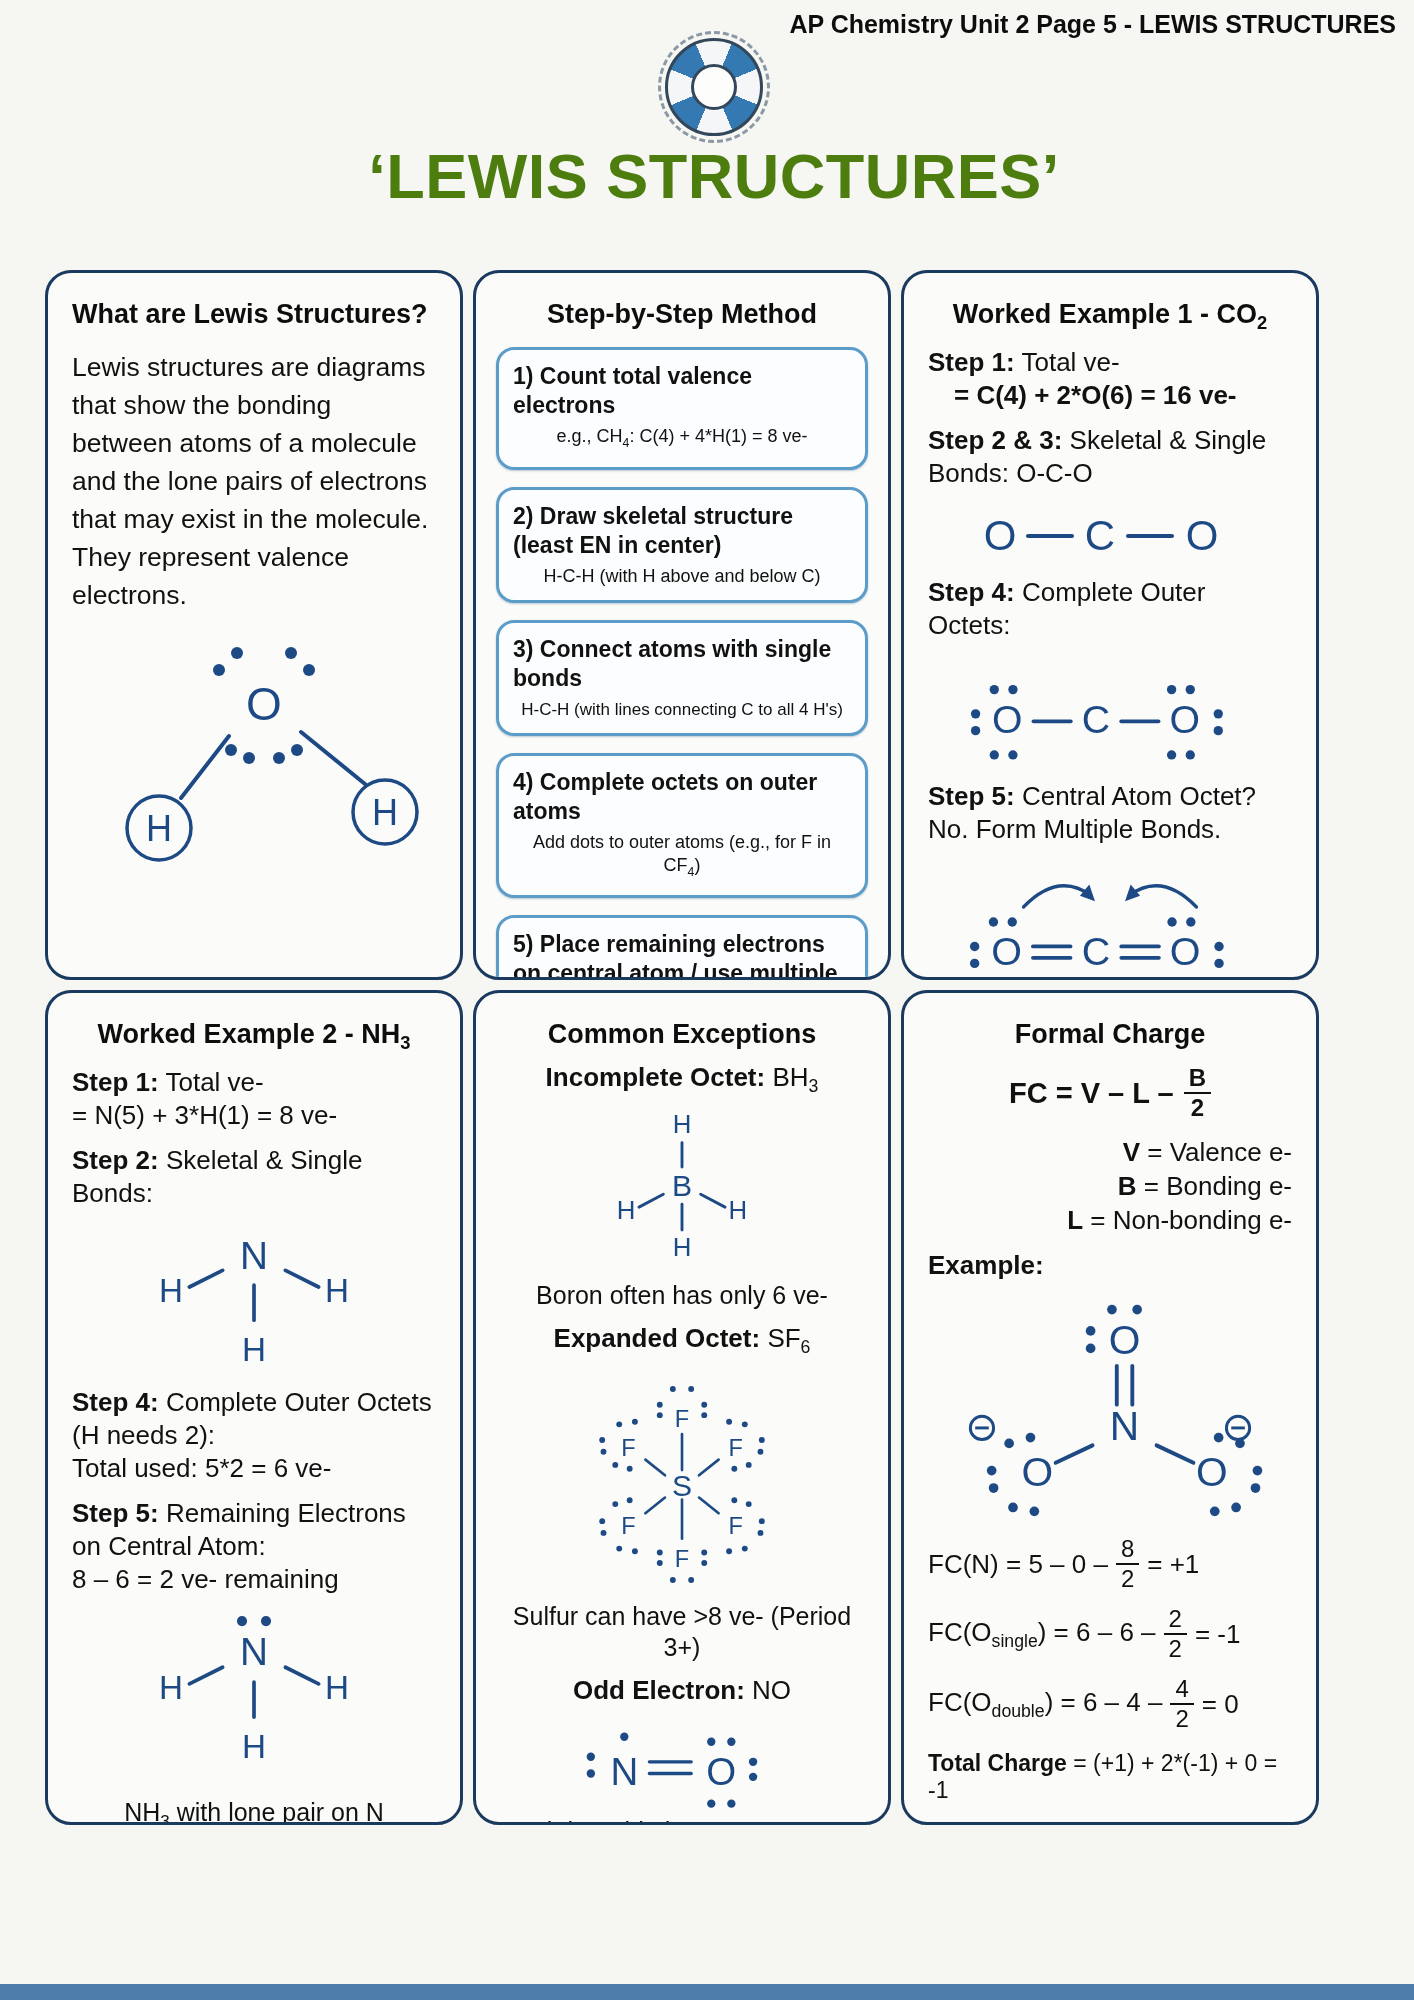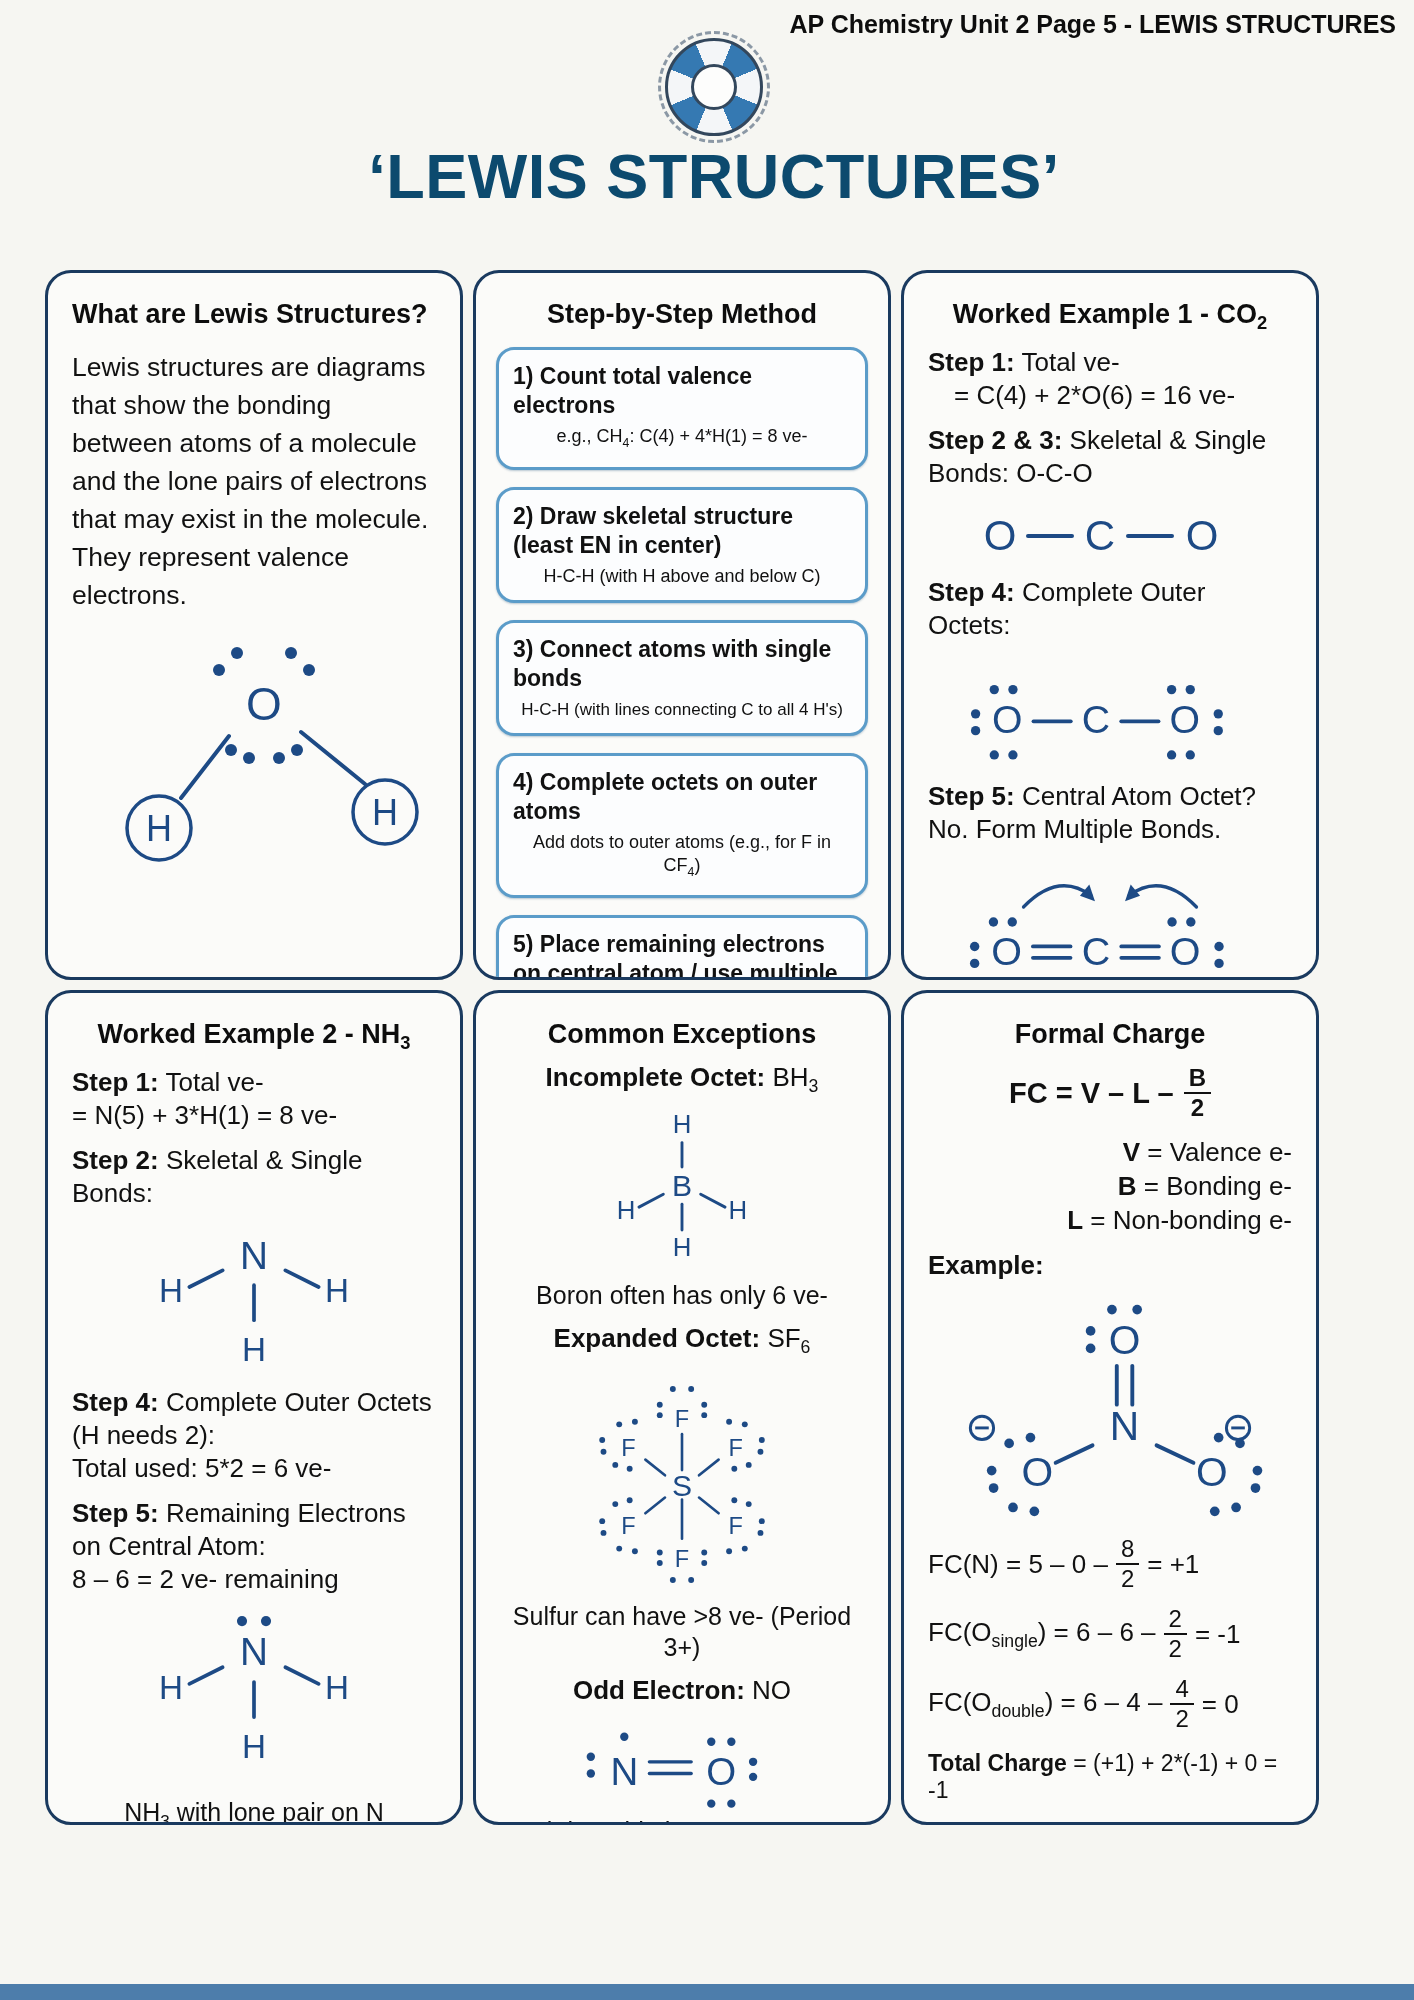--- a/index.html
+++ b/index.html
@@ -19,21 +19,21 @@
     border:3px solid #33475c;
   }
   .lifering::before{
     content:"";position:absolute;inset:-10px;border:3px dashed #8b98a5;border-radius:50%;
   }
   .lifering::after{
     content:"";position:absolute;inset:23px;background:#fdfdfc;border-radius:50%;border:3px solid #33475c;
   }
   .main-title{
     position:absolute;top:140px;left:0;width:100%;text-align:center;margin:0;
-    font-size:63px;font-weight:bold;color:#0c4a6e;letter-spacing:.5px;
+    font-size:63px;font-weight:bold;color:#4d7c0f;letter-spacing:.5px;
   }
   
   .grid{
     position:absolute;left:45px;top:270px;width:1338px;
     display:grid;grid-template-columns:418px 418px 418px;column-gap:42px;
     grid-template-rows:710px 835px;row-gap:40px;gap:10px;
   }
   .panel{
     border:3.5px solid #1a3a5f;border-radius:26px;background:#fbfbf9;
     box-sizing:border-box;position:relative;overflow:hidden;padding:14px 24px;
@@ -52,21 +52,21 @@
   .stepbox{
     border:3px solid #5b9cc9;border-radius:18px;background:#fcfdfe;
     padding:12px 14px;margin:17px 4px 0;box-shadow:0 1px 2px rgba(30,80,120,.30);
   }
   .sb-label{font-size:23px;font-weight:bold;line-height:29px;}
   .sb-detail{font-size:18px;line-height:23px;text-align:center;margin-top:5px;}
   .sb-detail.sd-sm{font-size:17px;}
   
   .line{font-size:26px;line-height:33px;}
   .sect{margin-top:12px;}
-  .eq{padding-left:26px;}
+  .eq{padding-left:26px;font-weight:bold;}
   .caption{font-size:25px;text-align:center;margin-top:20px;}
   
   .cline{font-size:26px;text-align:center;margin-top:12px;}
   .note{font-size:25px;line-height:31px;text-align:center;margin-top:4px;}
   
   .formula{
     display:flex;justify-content:center;align-items:center;gap:10px;
     font-size:29px;font-weight:bold;margin-top:16px;
   }
   .frac{display:inline-flex;flex-direction:column;align-items:center;line-height:1.02;font-size:24px;}

